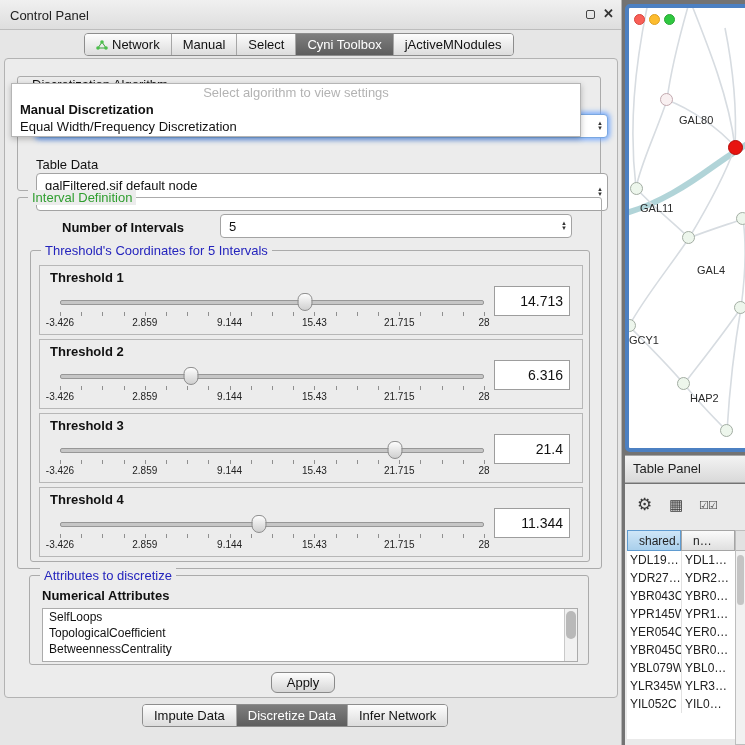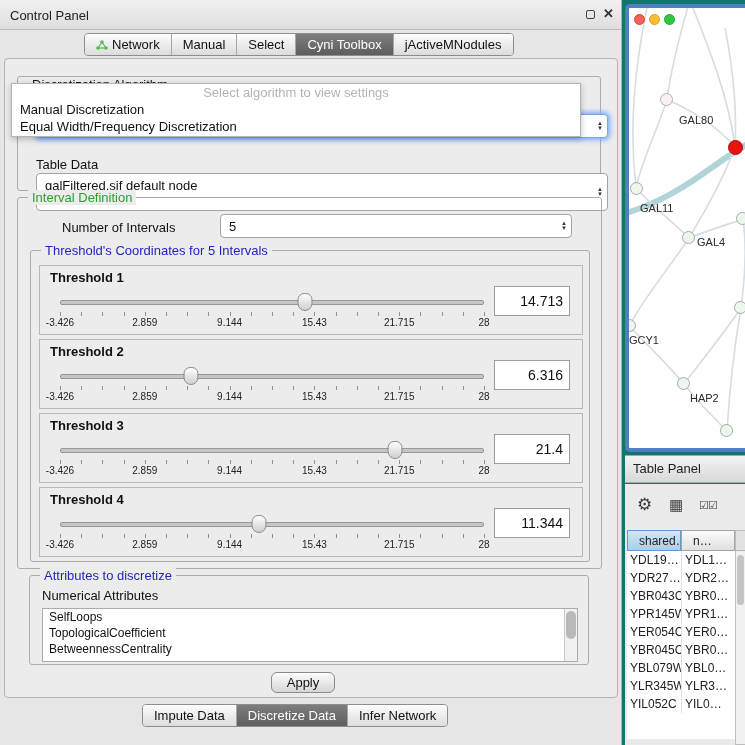--- a/index.html
+++ b/index.html
@@ -1,17 +1,17 @@
 <!DOCTYPE html>
 <html><head>
 <meta charset="utf-8">
 <style>
   *{margin:0;padding:0;box-sizing:border-box}
   html,body{background:#cfcfcf}
-  #root{position:relative;width:745px;height:745px;overflow:hidden;background:#0f766e;
+  #root{position:relative;width:745px;height:745px;overflow:hidden;background:#737373;
         font-family:"Liberation Sans",sans-serif;font-size:13px;color:#1a1a1a}
 
   
   .control-panel{position:absolute;left:0;top:0;width:622px;height:745px;background:#e6e6e6;border-right:1px solid #b3b3b3}
   .cp-titlebar{position:absolute;left:0;top:0;width:100%;height:30px;background:linear-gradient(#f0f0f0,#dedede);border-bottom:1px solid #bdbdbd}
   .cp-title{position:absolute;left:10px;top:8px;font-size:13px;color:#222}
   .float-icon{position:absolute;right:26px;top:10px;width:9px;height:9px;border:1.5px solid #444;border-radius:2px}
   .close-icon{position:absolute;right:7px;top:6px;font-size:13px;font-weight:bold;color:#333}
 
   .segmented{position:absolute;display:flex;height:23px;border:1px solid #8d8d8d;border-radius:4px;overflow:hidden;background:#e8e8e8}
@@ -22,21 +22,21 @@
   .bottom-tabs{left:142px;top:704px}
 
   .cp-main{position:absolute;left:4px;top:58px;width:614px;height:640px;background:#ececec;border:1px solid #b3b3b3;border-radius:4px}
 
   .groupbox{position:absolute;border:1px solid #ababab;border-radius:3px}
   .group-title{position:absolute;left:10px;top:-8px;background:#ececec;padding:0 4px;font-size:13px;white-space:nowrap}
   .group-title.dark{color:#111;top:0}
   .group-title.green{color:#2f9e2f}
   .group-title.blue{color:#2424bd}
   .label{position:absolute;font-size:13px;color:#111}
-  .bold{font-weight:normal}
+  .bold{font-weight:bold}
 
   .combo{position:absolute;height:24px;background:#fff;border:1px solid #a3a3a3;border-radius:4px}
   .combo-text{position:absolute;left:8px;top:4px;font-size:13px;color:#111;white-space:nowrap}
   .combo-arrows{position:absolute;right:4px;top:50%;transform:translateY(-50%);display:flex;flex-direction:column;align-items:center}
   .combo-arrows i{font-style:normal;font-size:6px;line-height:5px;color:#333}
   .combo.focused{border-color:#7aa7e0;box-shadow:0 0 5px 2px rgba(100,160,255,.85)}
 
   .algo-group{left:12px;top:17px;width:584px;height:115px}
   .algo-combo{left:18px;top:37px;width:572px}
   .tabledata-label{left:18px;top:80px}
@@ -309,21 +309,21 @@
     <div class="net-node" style="left:1px;top:174px"></div>
     <div class="net-node" style="left:53px;top:223px"></div>
     <div class="net-node" style="left:107px;top:204px"></div>
     <div class="net-node" style="left:-6px;top:311px"></div>
     <div class="net-node" style="left:48px;top:369px"></div>
     <div class="net-node" style="left:105px;top:293px"></div>
     <div class="net-node" style="left:91px;top:416px"></div>
 
     <span class="node-label" style="left:50px;top:106px">GAL80</span>
     <span class="node-label" style="left:11px;top:194px">GAL11</span>
-    <span class="node-label" style="left:68px;top:228px">GAL4</span>
+    <span class="node-label" style="left:68px;top:256px">GAL4</span>
     <span class="node-label" style="left:0px;top:326px">GCY1</span>
     <span class="node-label" style="left:61px;top:384px">HAP2</span>
 
     <div class="traffic">
       <span class="light red"></span>
       <span class="light yellow"></span>
       <span class="light green"></span>
     </div>
   </div>
 

